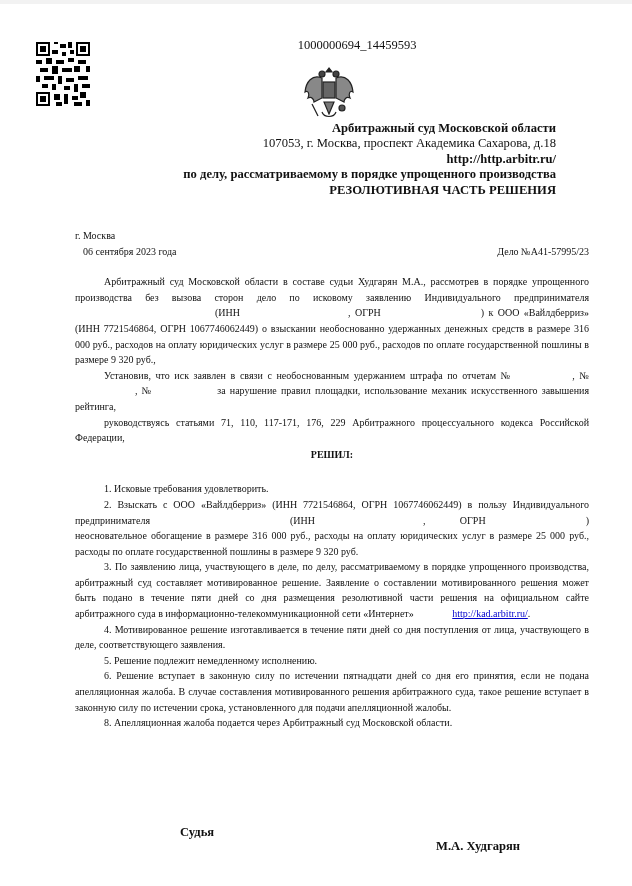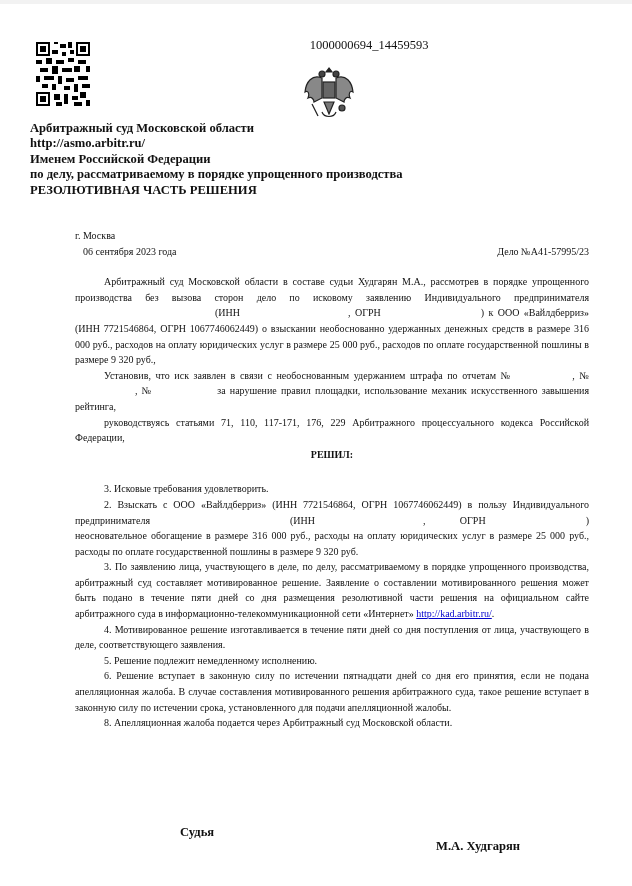--- a/index.html
+++ b/index.html
@@ -1,32 +1,32 @@
 <!DOCTYPE html>
 <html><head>
 <meta charset="utf-8">
 <style>
   html, body { margin: 0; padding: 0; background: #ffffff; }
   body { width: 632px; height: 886px; position: relative; overflow: hidden;
          font-family: "Liberation Serif", "DejaVu Serif", serif; color: #111; }
   .topbar { position: absolute; left: 0; top: 0; width: 632px; height: 4px; background: #f2f2f2; }
   .qr { position: absolute; left: 36px; top: 42px; width: 54px; height: 64px; }
-  .docnum { position: absolute; left: 12px; top: 38px; width: 584px; text-align: center;
+  .docnum { position: absolute; left: 0; top: 38px; width: 584px; text-align: center;
             padding-left: 130px; box-sizing: border-box; font-size: 12.5px; }
   .emblem { position: absolute; left: 302px; top: 64px; width: 54px; height: 58px; }
-  .header { position: absolute; left: 0; top: 121px; width: 556px; text-align: left;
+  .header { position: absolute; left: 0; top: 121px; width: 556px; text-align: right;
             font-size: 12.6px; line-height: 15.4px; padding-left: 30px; box-sizing: border-box; }
   .header .b { font-weight: bold; }
   .body { position: absolute; left: 75px; top: 228px; width: 514px; font-size: 10px; line-height: 15.6px; }
   .row { display: flex; justify-content: space-between; margin-left: 8px; }
   p { margin: 0; text-align: justify; }
   .ind { text-indent: 29px; }
   .gap { height: 15px; }
   .decided { text-align: center; font-weight: bold; margin: 1px 0 19px 0; }
-  a { color: #0000cc; text-decoration: underline; }
+  a { color: #0000cc; text-decoration: underline; margin-left: 36px; }
   .sign { position: absolute; top: 825px; left: 0; width: 632px; font-weight: bold; font-size: 12.6px; }
   .sign .l { position: absolute; left: 180px; }
   .sign .r { position: absolute; left: 436px; margin-top: 14px; }
   .blank { display: inline-block; }
 </style>
 </head>
 <body>
 
 <div class="topbar"></div>
 
@@ -90,41 +90,41 @@
     <rect x="21" y="18" width="12" height="16" fill="#666"></rect>
     <path d="M22 38 L27 50 L32 38 Z" fill="#777"></path>
     <path d="M10 40 L16 52"></path>
       <circle cx="40" cy="44" r="3" fill="#555"></circle>
     <path d="M20 48 C22 54 32 54 34 48"></path>
   </g>
 </svg>
 
 <div class="header">
   <div class="b">Арбитражный суд Московской области</div>
-  <div class="b">http://asmo.arbitr.ru/</div>
-  <div class="b">Именем Российской Федерации</div>
+  <div>107053, г. Москва, проспект Академика Сахарова, д.18</div>
+  <div class="b">http://http.arbitr.ru/</div>
   <div class="b">по делу, рассматриваемому в порядке упрощенного производства</div>
   <div class="b">РЕЗОЛЮТИВНАЯ ЧАСТЬ РЕШЕНИЯ</div>
 </div>
 
 <div class="body">
   <div>г. Москва</div>
   <div class="row">
     <span>06 сентября 2023 года</span>
     <span>Дело №А41-57995/23</span>
   </div>
   <div class="gap"></div>
 
   <p class="ind"><span>Арбитражный суд Московской области в составе судьи Худгарян М.А., рассмотрев в порядке упрощенного производства без вызова сторон дело по исковому заявлению Индивидуального предпринимателя</span><span class="blank" style="width:140px"></span><span>(ИНН</span><span class="blank" style="width:108px"></span><span>,</span> <span>ОГРН</span><span class="blank" style="width:100px"></span><span>) к ООО «Вайлдберриз» (ИНН 7721546864, ОГРН 1067746062449) о взыскании необоснованно удержанных денежных средств в размере 316 000 руб., расходов на оплату юридических услуг в размере 25 000 руб., расходов по оплате государственной пошлины в размере 9 320 руб.,</span></p>
   <p class="ind"><span>Установив, что иск заявлен в связи с необоснованным удержанием штрафа по отчетам</span> <span>№</span><span class="blank" style="width:60px"></span><span>, №</span><span class="blank" style="width:60px"></span><span>, №</span><span class="blank" style="width:60px"></span> <span>за нарушение правил площадки, использование механик искусственного завышения рейтинга,</span></p>
   <p class="ind">руководствуясь статьями 71, 110, 117-171, 176, 229 Арбитражного процессуального кодекса Российской Федерации,</p>
 
   <div class="decided">РЕШИЛ:</div>
 
-  <p class="ind">3.  Исковые требования удовлетворить.</p>
+  <p class="ind">1.  Исковые требования удовлетворить.</p>
   <p class="ind"><span>2.  Взыскать с ООО «Вайлдберриз» (ИНН 7721546864, ОГРН 1067746062449) в пользу Индивидуального предпринимателя</span><span class="blank" style="width:140px"></span><span>(ИНН</span><span class="blank" style="width:108px"></span><span>,</span> <span>ОГРН</span><span class="blank" style="width:100px"></span><span>) неосновательное обогащение в размере 316 000 руб., расходы на оплату юридических услуг в размере 25 000 руб., расходы по оплате государственной пошлины в размере 9 320 руб.</span></p>
   <p class="ind"><span>3. По заявлению лица, участвующего в деле, по делу, рассматриваемому в порядке упрощенного производства, арбитражный суд составляет мотивированное решение. Заявление о составлении мотивированного решения может быть подано в течение пяти дней со дня размещения резолютивной части решения на официальном сайте арбитражного суда в информационно-телекоммуникационной сети «Интернет»</span> <a href="#">http://kad.arbitr.ru/</a><span>.</span></p>
   <p class="ind">4. Мотивированное решение изготавливается в течение пяти дней со дня поступления от лица, участвующего в деле, соответствующего заявления.</p>
   <p class="ind">5.  Решение подлежит немедленному исполнению.</p>
   <p class="ind">6. Решение вступает в законную силу по истечении пятнадцати дней со дня его принятия, если не подана апелляционная жалоба. В случае составления мотивированного решения арбитражного суда, такое решение вступает в законную силу по истечении срока, установленного для подачи апелляционной жалобы.</p>
   <p class="ind">8.  Апелляционная жалоба подается через Арбитражный суд Московской области.</p>
 </div>
 
 <div class="sign">
   <span class="l">Судья</span>

